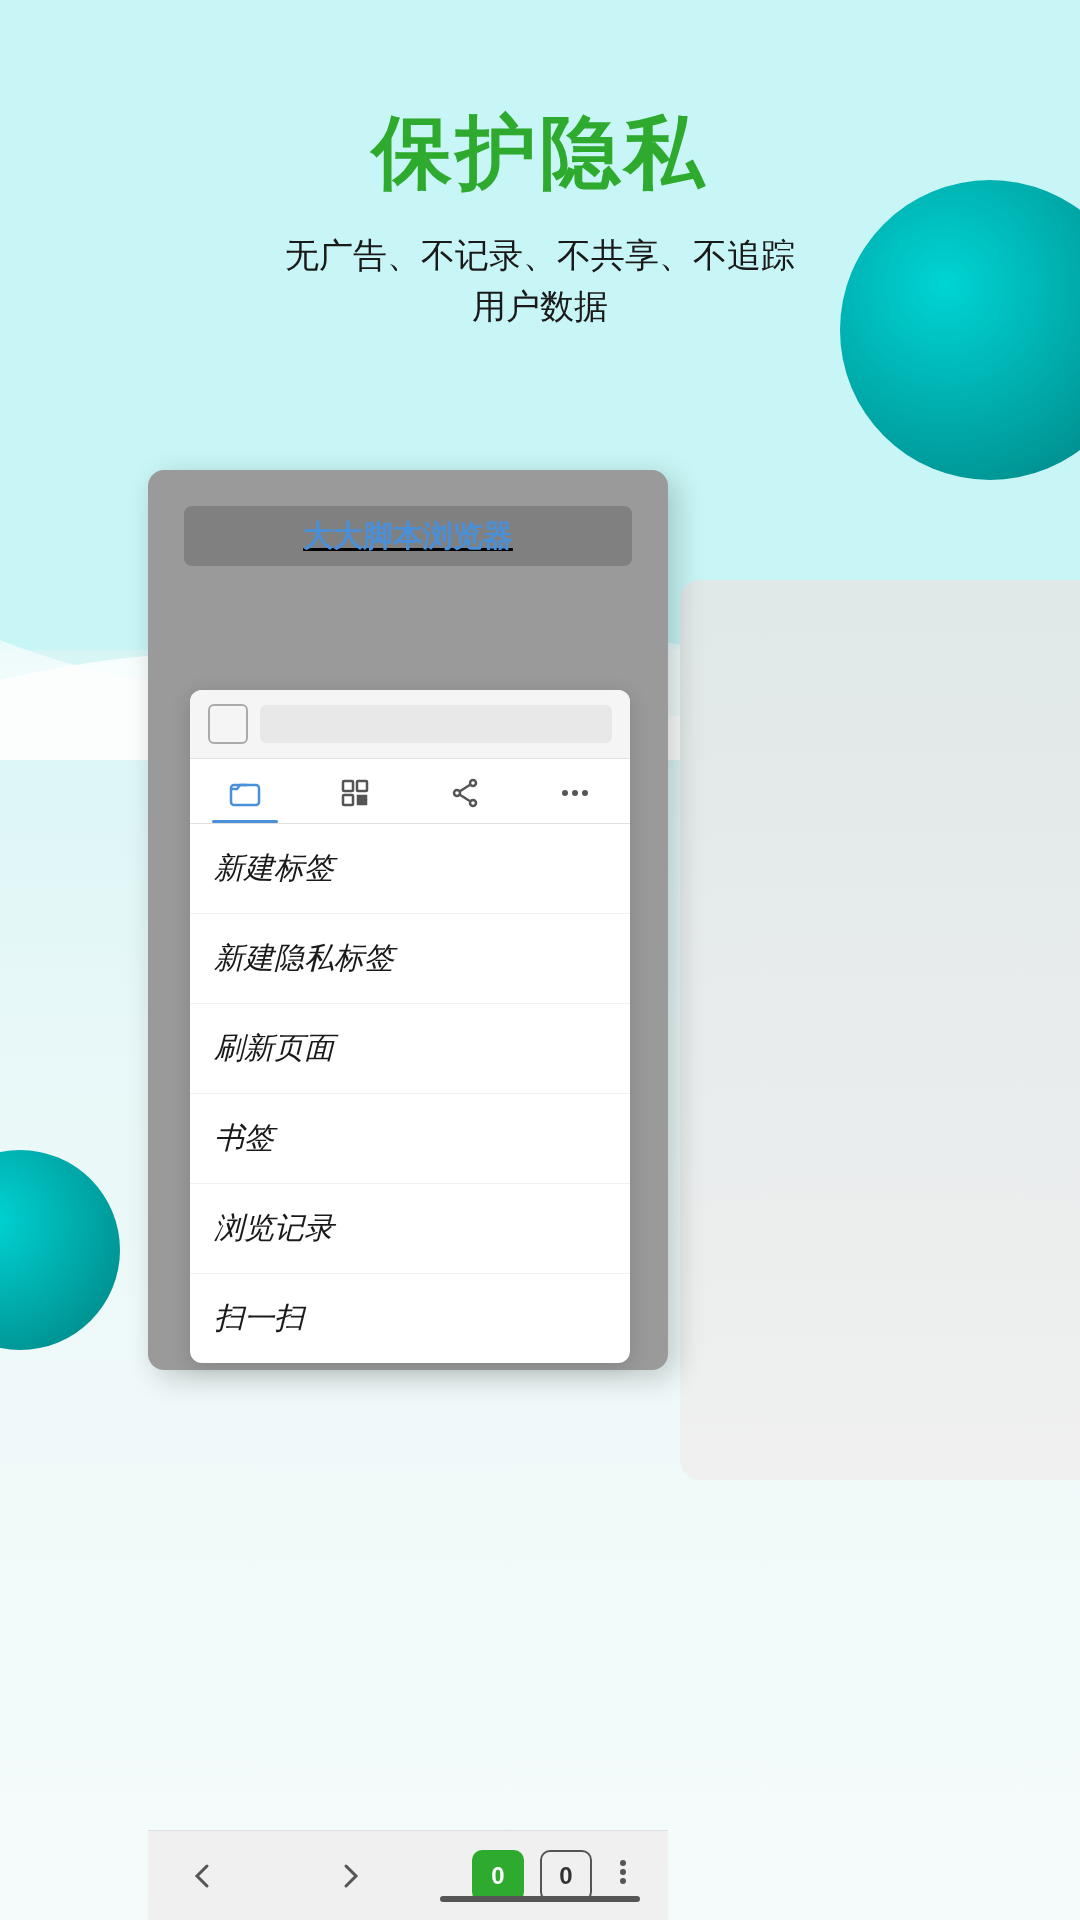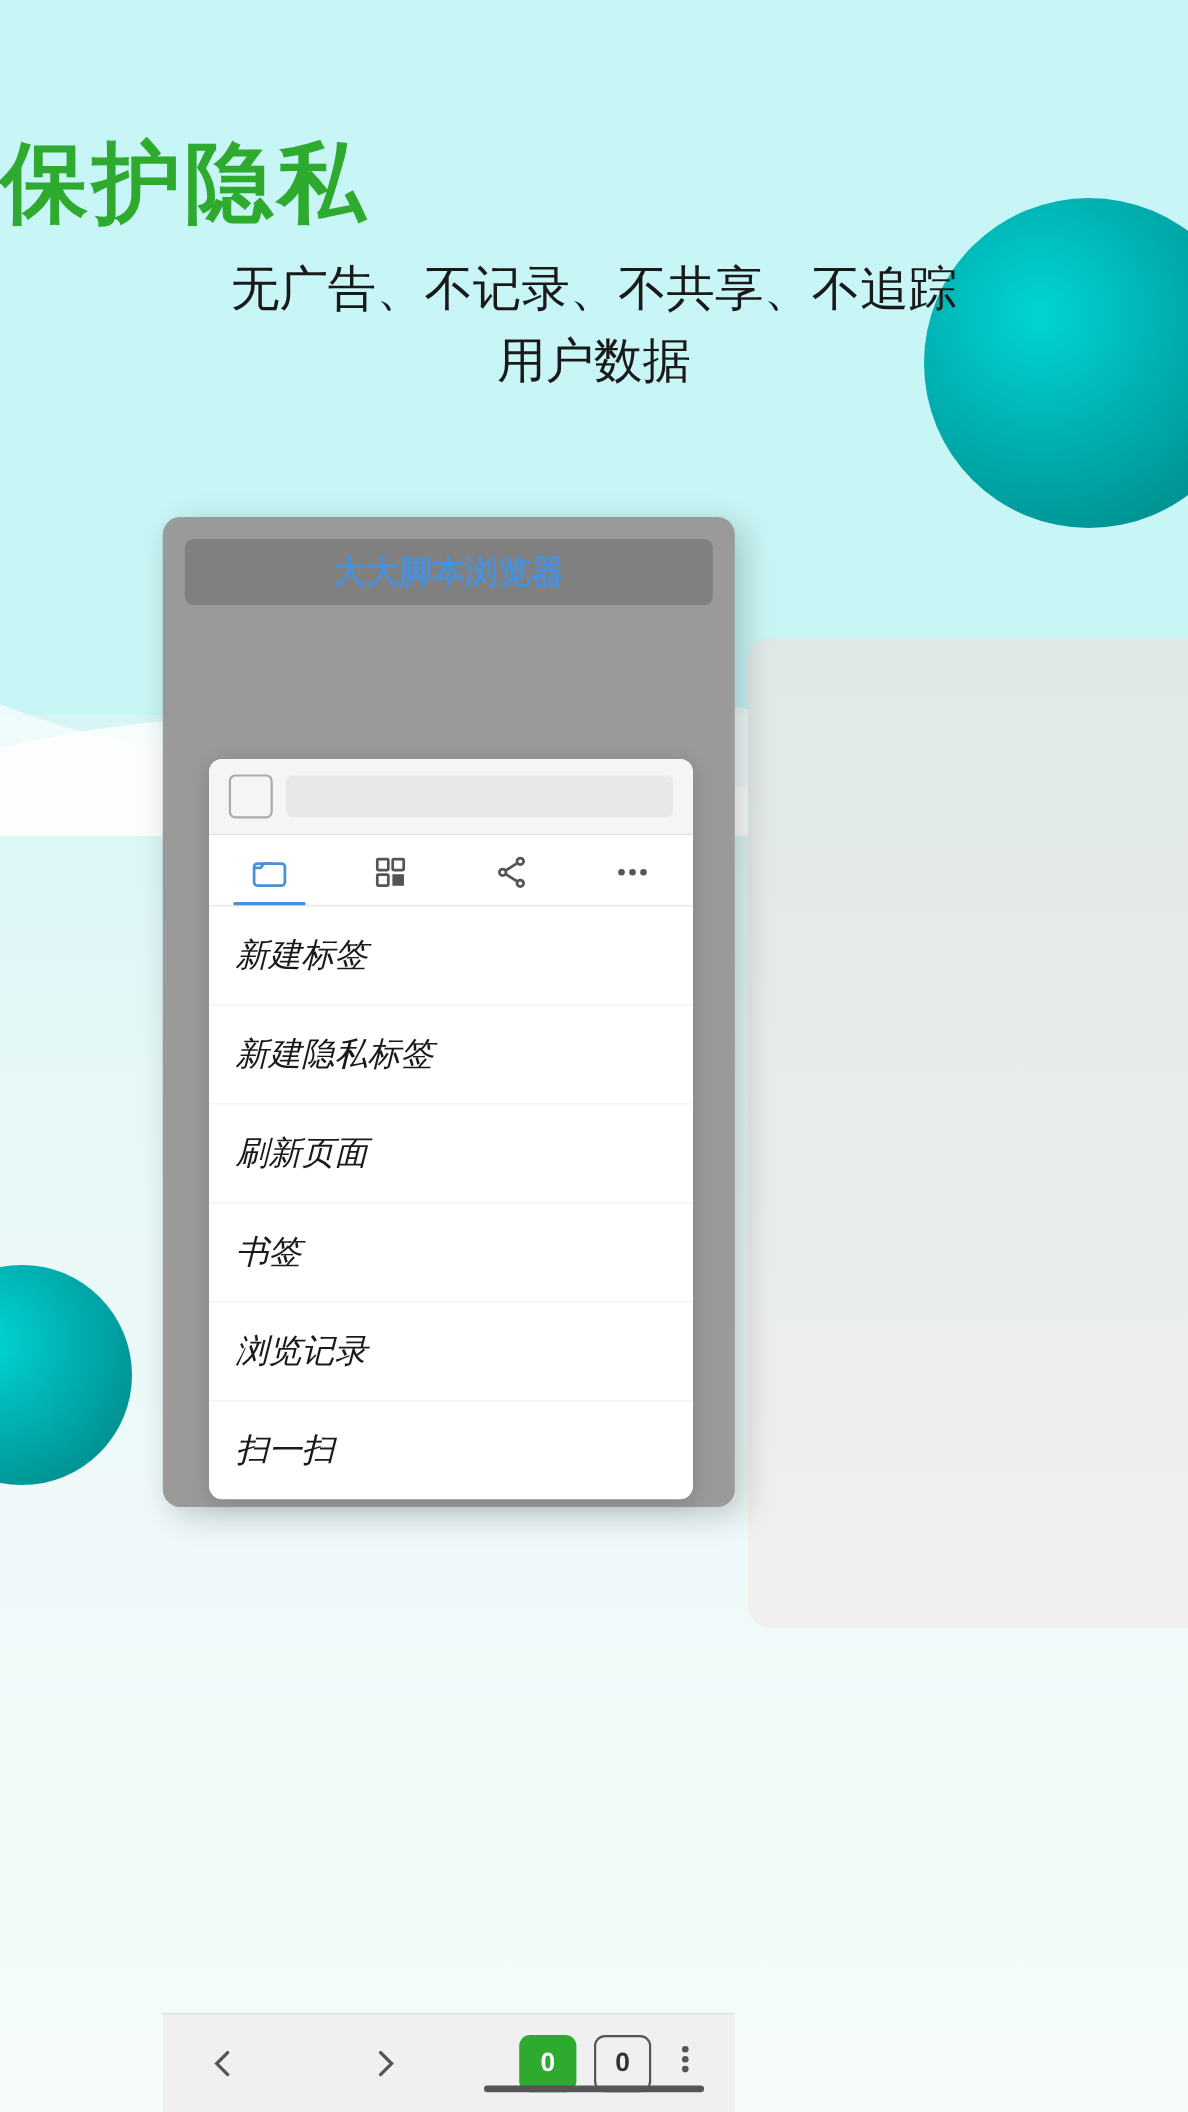--- a/index.html
+++ b/index.html
@@ -66,60 +66,61 @@
       top: 560px;
       left: 0;
       width: 100%;
       height: 200px;
       z-index: 2;
     }
 
     
     .main-title {
       position: absolute;
-      top: 114px;
+      top: 100px;
       left: 0;
       width: 100%;
-      text-align: left;
+      text-align: center;
       font-size: 80px;
       font-weight: 700;
       color: #2eaa2e;
       z-index: 3;
       letter-spacing: 4px;
     }
 
     
     .subtitle {
       position: absolute;
       top: 230px;
       left: 0;
       width: 100%;
       text-align: center;
-      font-size: 44px;
+      font-size: 34px;
       color: #1a1a1a;
       line-height: 1.5;
       z-index: 3;
     }
 
     
     .browser-mockup {
       position: absolute;
       top: 470px;
       left: 148px;
       width: 520px;
       height: 900px;
       background: #9a9a9a;
       border-radius: 16px;
       z-index: 5;
       overflow: hidden;
       box-shadow: 8px 8px 30px rgba(0,0,0,0.2);
     }
 
     .browser-inner {
-      padding: 20px;
+      padding: 36px;
+      text-decoration: underline;
     }
 
     
     .browser-title-bar {
       width: 100%;
       background: #808080;
       height: 60px;
       border-radius: 8px;
       display: flex;
       align-items: center;

